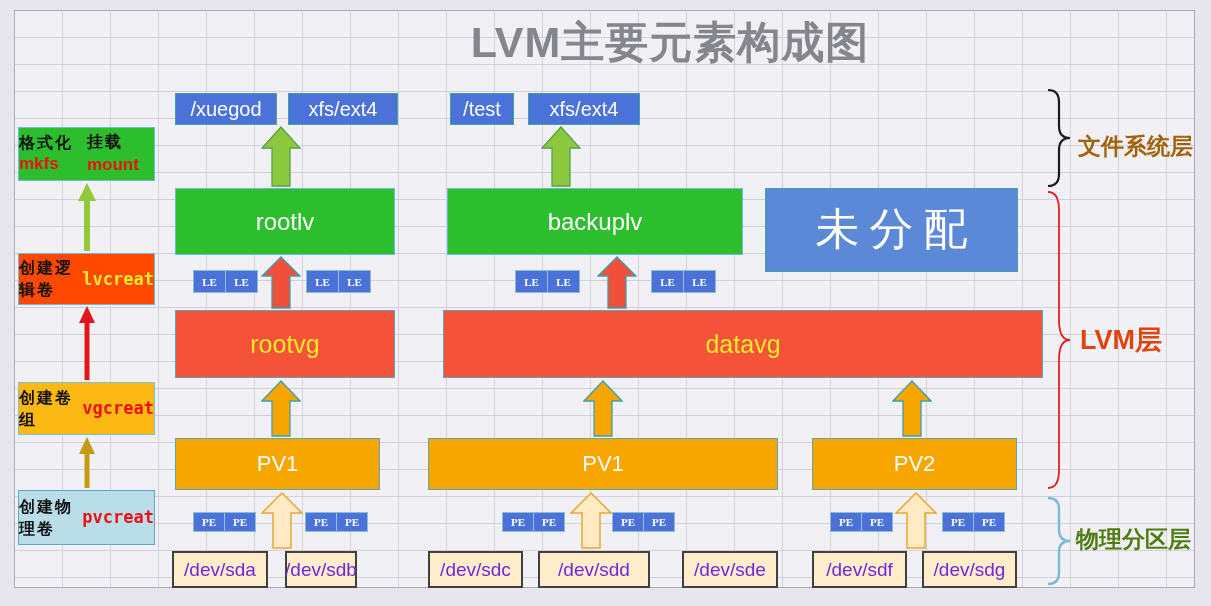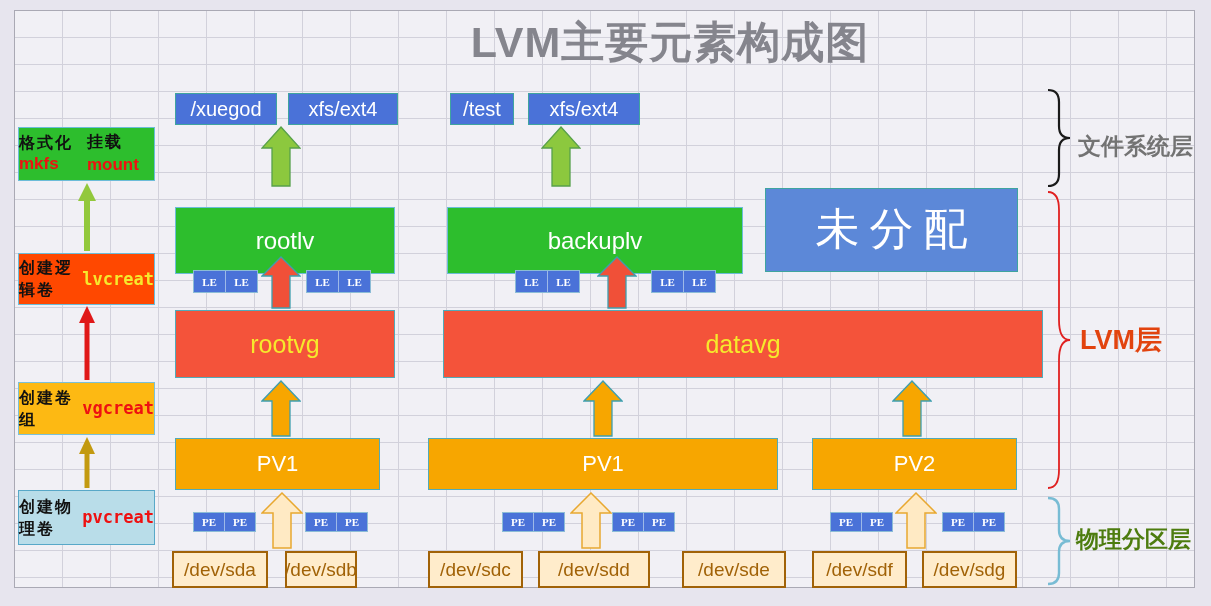--- a/index.html
+++ b/index.html
@@ -18,26 +18,26 @@
     border:1px solid #aaa9b4;
     box-sizing:border-box;
   }
   .box{position:absolute;display:flex;align-items:center;justify-content:center;
        box-sizing:border-box;text-align:center;line-height:1.15;}
   .title{
     position:absolute;left:150px;top:14px;width:1040px;text-align:center;
     font-size:43px;font-weight:bold;color:#85858d;letter-spacing:1px;
   }
   .bluebox{background:#4a72d8;border:1.5px solid #3fa49f;color:#ffffff;font-size:20px;}
-  .greenbox{background:#2dbe2d;border:1.5px solid #6cbcd8;color:#ffffff;font-size:24px;margin-top:19px;}
+  .greenbox{background:#2dbe2d;border:1.5px solid #6cbcd8;color:#ffffff;font-size:24px;}
   .unalloc{background:#5c88d8;border:1.5px solid #3fa49f;color:#ffffff;
     font-family:"Liberation Serif", serif;font-size:44px;letter-spacing:10px;padding-left:10px;}
   .vgbox{background:#f4533a;border:1.5px solid #52aab8;color:#f6e92c;font-size:25px;}
   .pvbox{background:#f7a600;border:1.5px solid #52aab8;color:#ffffff;font-size:22px;}
-  .devbox{background:#ffeccb;border:2px solid #a16207;color:#a16207;font-size:19px;}
+  .devbox{background:#ffeccb;border:2px solid #404040;color:#6d28d9;font-size:19px;}
   .pair{position:absolute;display:flex;border:1px solid #8cbcd6;}
   .cell{width:31px;display:flex;align-items:center;justify-content:center;
     background:#4a72d8;color:#fff;font-family:"Liberation Serif", serif;
     font-weight:bold;font-size:11px;}
   .cell + .cell{border-left:1px solid #9db9e8;}
   .lp{position:absolute;left:18px;width:137px;display:flex;flex-direction:row;
     align-items:center;justify-content:center;box-sizing:border-box;line-height:1.35;}
   .lp .cn{font-weight:bold;color:#111;font-size:16px;letter-spacing:2px;}
   .lp .en{font-weight:bold;font-size:17px;font-family:"DejaVu Sans Mono", monospace;}
   .red-en{color:#ee1111;}
@@ -176,28 +176,28 @@
 </div>
 <div class="pair" style="left:942px;top:512px;height:18px;">
   <div class="cell" style="width:30px;">PE</div>
     <div class="cell" style="width:30px;">PE</div>
 </div>
 
 <div class="box devbox" style="left:172px;top:551px;width:96px;height:37px;">/dev/sda</div>
 <div class="box devbox" style="left:285px;top:551px;width:72px;height:37px;">/dev/sdb</div>
 <div class="box devbox" style="left:428px;top:551px;width:95px;height:37px;">/dev/sdc</div>
 <div class="box devbox" style="left:538px;top:551px;width:112px;height:37px;">/dev/sdd</div>
-<div class="box devbox" style="left:682px;top:551px;width:104px;height:37px;">/dev/sde</div>
+<div class="box devbox" style="left:682px;top:551px;width:96px;height:37px;">/dev/sde</div>
 <div class="box devbox" style="left:812px;top:551px;width:95px;height:37px;">/dev/sdf</div>
 <div class="box devbox" style="left:922px;top:551px;width:95px;height:37px;">/dev/sdg</div>
 
 <svg style="left:1044px;top:88px;" width="30" height="100" viewBox="0 0 30 100">
   <path d="M4,2 Q15,2 15,14 L15,38 Q15,50 26,50 Q15,50 15,62 L15,86 Q15,98 4,98" fill="none" stroke="#1a1a1a" stroke-width="2.2"></path>
 </svg>
-<div class="layer-label" style="left:1078px;top:131px;font-size:23px;color:#737373;font-family:Liberation Mono, monospace;">文件系统层</div>
+<div class="layer-label" style="left:1078px;top:131px;font-size:23px;color:#a16207;font-family:Liberation Mono, monospace;">文件系统层</div>
 
 <svg style="left:1044px;top:190px;" width="30" height="300" viewBox="0 0 30 300">
   <path d="M4,2 Q15,2 15,20 L15,130 Q15,150 26,150 Q15,150 15,170 L15,280 Q15,298 4,298" fill="none" stroke="#e02020" stroke-width="1.8"></path>
 </svg>
 <div class="layer-label" style="left:1080px;top:322px;font-size:27px;color:#e2430e;">LVM层</div>
 
 <svg style="left:1044px;top:496px;" width="30" height="90" viewBox="0 0 30 90">
   <path d="M4,2 Q15,2 15,13 L15,34 Q15,45 26,45 Q15,45 15,56 L15,77 Q15,88 4,88" fill="none" stroke="#78bcd4" stroke-width="2.4"></path>
 </svg>
 <div class="layer-label" style="left:1076px;top:524px;font-size:23px;color:#4d7c0f;">物理分区层</div>

